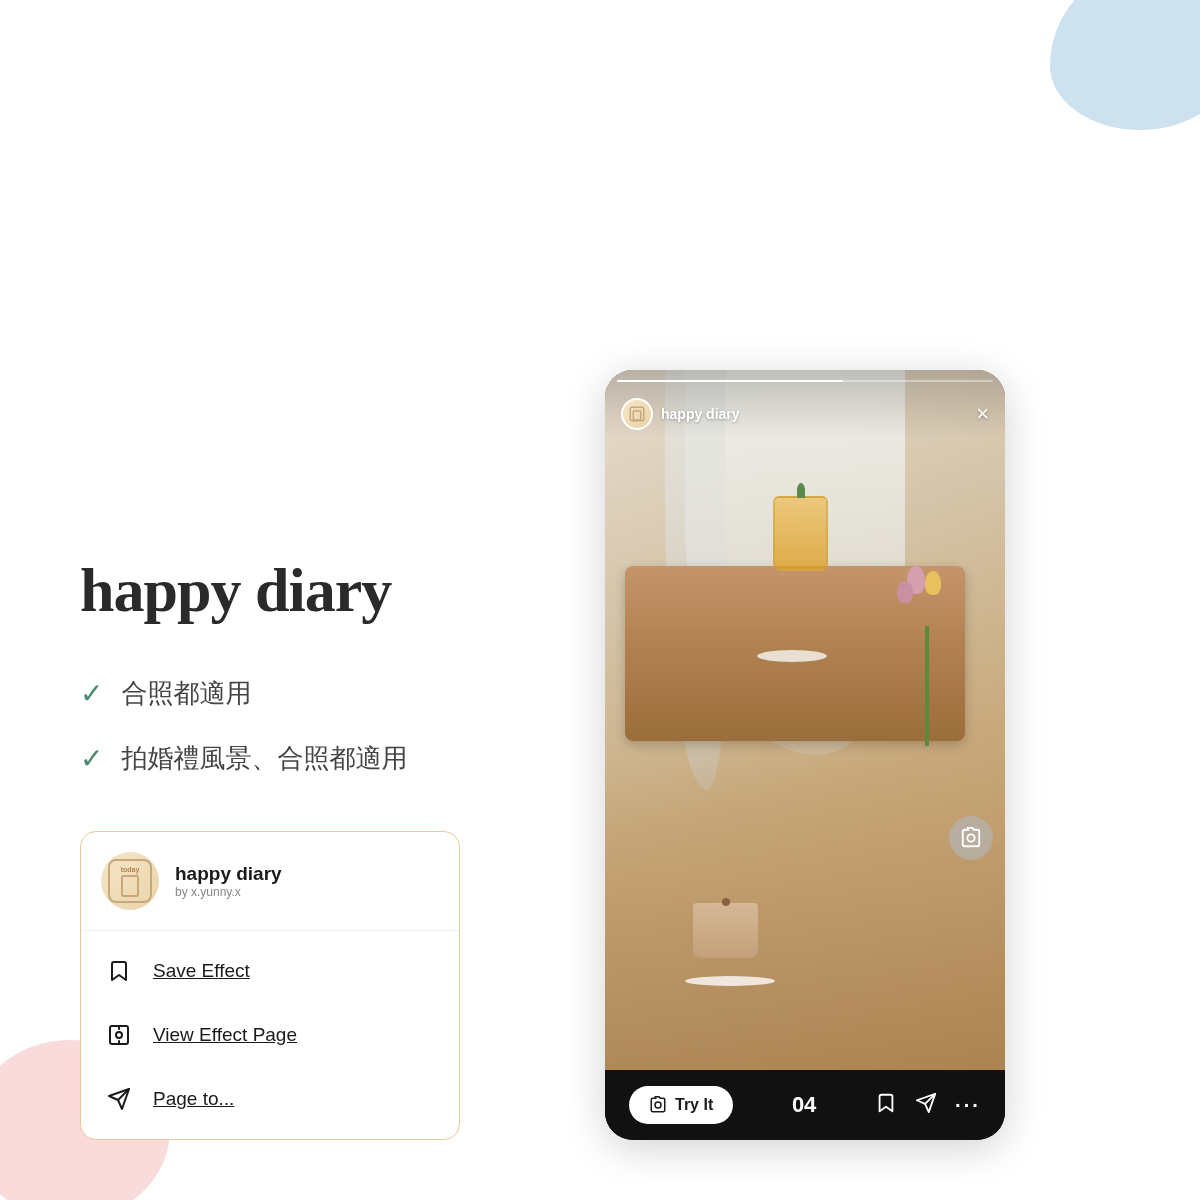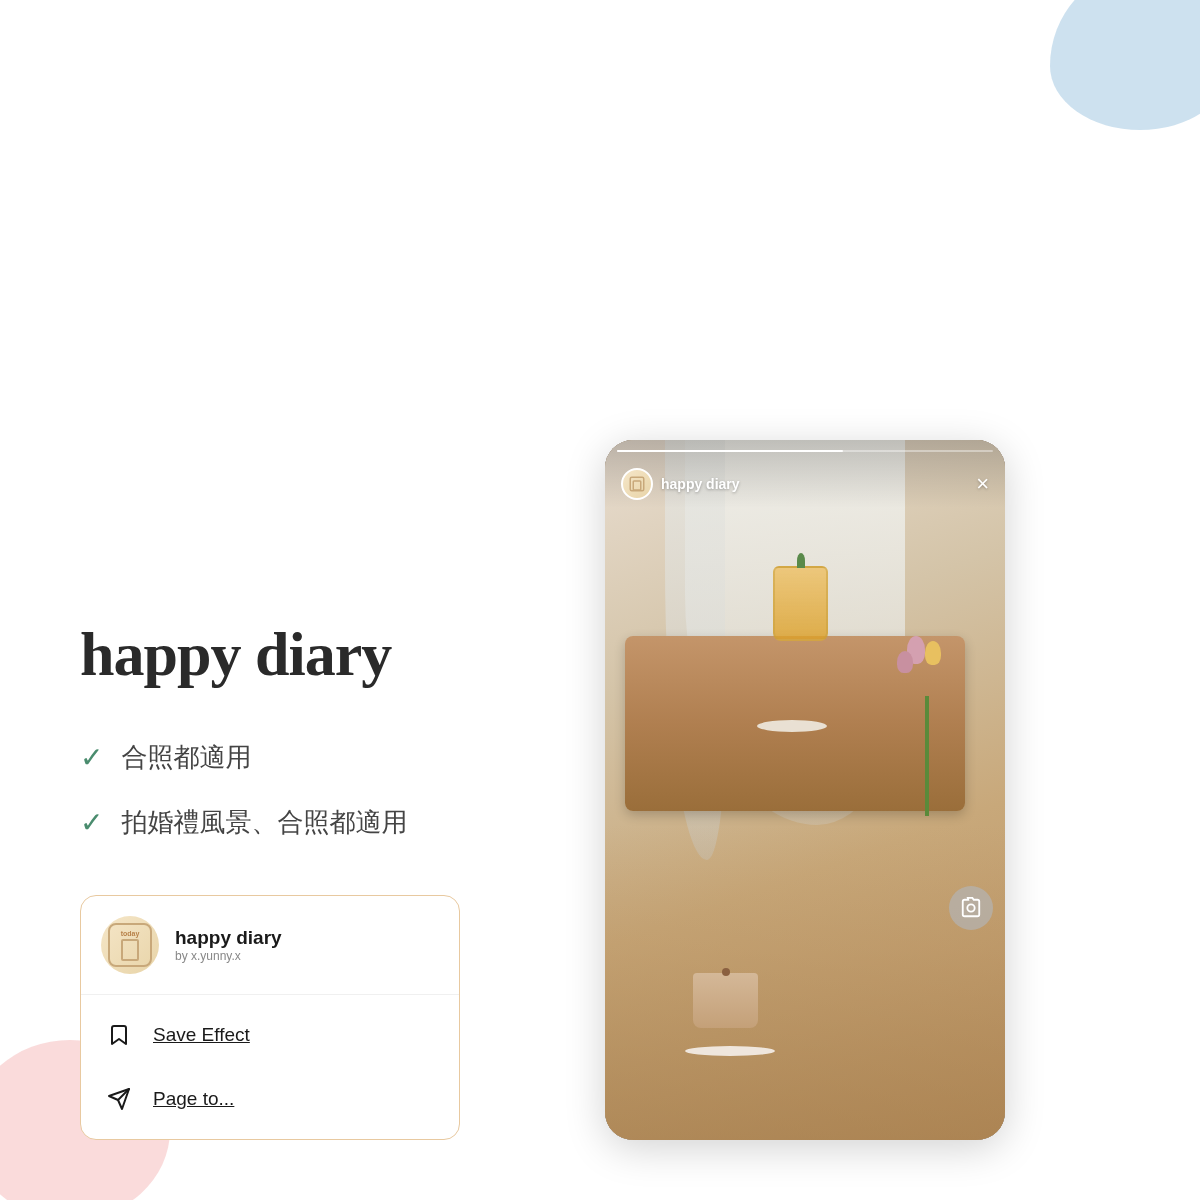--- a/index.html
+++ b/index.html
@@ -549,20 +549,31 @@
 
         <div class="menu-item">
           <div class="menu-icon">
             <svg class="icon-svg" viewBox="0 0 24 24" fill="none" stroke="#1a1a1a" stroke-width="2" stroke-linecap="round" stroke-linejoin="round">
               <path d="M19 21l-7-5-7 5V5a2 2 0 0 1 2-2h10a2 2 0 0 1 2 2z"></path>
             </svg>
           </div>
           <span class="menu-label">Save Effect</span>
         </div>
 
+        <div class="menu-item">
+          <div class="menu-icon">
+            <svg class="icon-svg" viewBox="0 0 24 24" fill="none" stroke="#1a1a1a" stroke-width="2" stroke-linecap="round" stroke-linejoin="round">
+              <rect x="3" y="3" width="18" height="18" rx="2" ry="2"></rect>
+              <circle cx="12" cy="12" r="3"></circle>
+              <line x1="12" y1="3" x2="12" y2="6"></line>
+              <line x1="12" y1="18" x2="12" y2="21"></line>
+            </svg>
+          </div>
+          <span class="menu-label">View Effect Page</span>
+        </div>
 
         <div class="menu-item">
           <div class="menu-icon">
             <svg class="icon-svg" viewBox="0 0 24 24" fill="none" stroke="#1a1a1a" stroke-width="2" stroke-linecap="round" stroke-linejoin="round">
               <line x1="22" y1="2" x2="11" y2="13"></line>
               <polygon points="22 2 15 22 11 13 2 9 22 2"></polygon>
             </svg>
           </div>
           <span class="menu-label">Page to...</span>
         </div>
@@ -610,17 +621,44 @@
         </div>
 
         <div class="camera-btn-overlay">
           <svg width="22" height="22" viewBox="0 0 24 24" fill="none" stroke="#fff" stroke-width="2">
             <circle cx="12" cy="12" r="4"></circle>
             <path d="M9 3H5a2 2 0 0 0-2 2v14a2 2 0 0 0 2 2h14a2 2 0 0 0 2-2V5a2 2 0 0 0-2-2h-4l-1.5-2h-5L9 3z"></path>
           </svg>
         </div>
       </div>
 
+      <div class="phone-bottom">
+
+        <div class="try-it-btn">
+          <svg width="18" height="18" viewBox="0 0 24 24" fill="none" stroke="#1a1a1a" stroke-width="2">
+            <circle cx="12" cy="12" r="4"></circle>
+            <path d="M9 3H5a2 2 0 0 0-2 2v14a2 2 0 0 0 2 2h14a2 2 0 0 0 2-2V5a2 2 0 0 0-2-2h-4l-1.5-2h-5L9 3z"></path>
+          </svg>
+          <span class="try-it-label">Try It</span>
+        </div>
+
+        <span class="bottom-count">04</span>
+
+        <div class="bottom-actions">
+          <div>
+            <svg width="22" height="22" viewBox="0 0 24 24" fill="none" stroke="#fff" stroke-width="2" stroke-linecap="round" stroke-linejoin="round">
+              <path d="M19 21l-7-5-7 5V5a2 2 0 0 1 2-2h10a2 2 0 0 1 2 2z"></path>
+            </svg>
+          </div>
+          <div>
+            <svg width="22" height="22" viewBox="0 0 24 24" fill="none" stroke="#fff" stroke-width="2" stroke-linecap="round" stroke-linejoin="round">
+              <line x1="22" y1="2" x2="11" y2="13"></line>
+              <polygon points="22 2 15 22 11 13 2 9 22 2"></polygon>
+            </svg>
+          </div>
+          <div style="color:#fff;font-size:20px;font-weight:700;letter-spacing:2px;">···</div>
+        </div>
+      </div>
 
     </div>
   </div>
 
 </div>
 
 </body></html>

